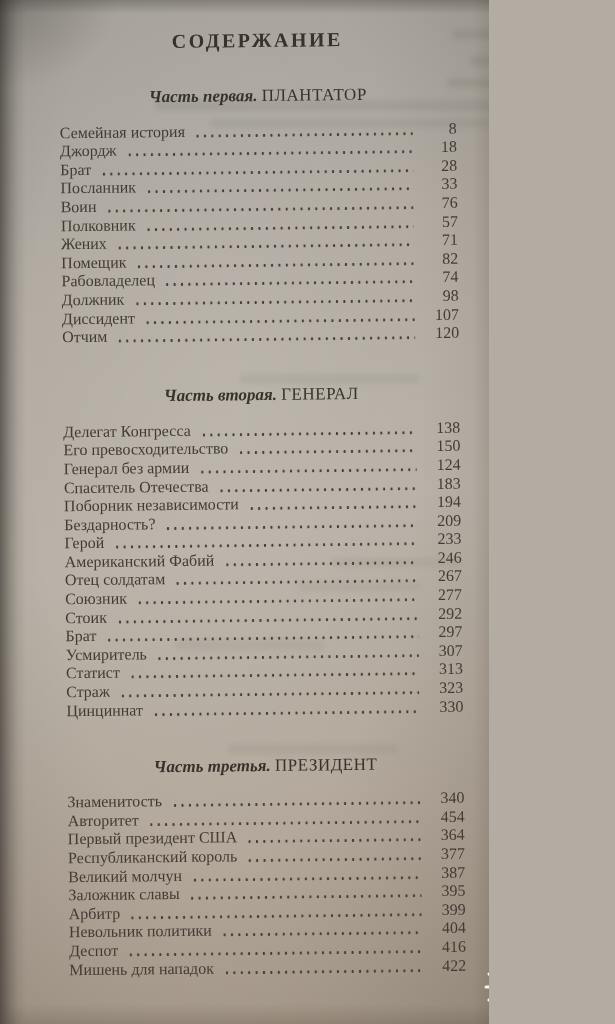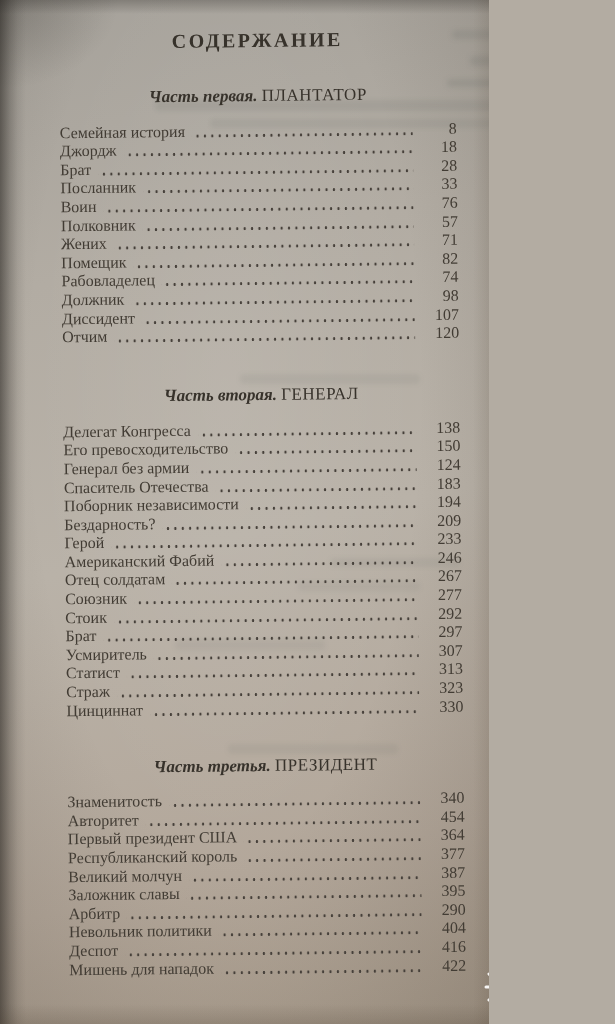--- a/index.html
+++ b/index.html
@@ -367,21 +367,21 @@
 
   <div class="row">
     <span class="t">Заложник славы</span>
     <span class="leader"></span>
     <span class="n">395</span>
   </div>
 
   <div class="row">
     <span class="t">Арбитр</span>
     <span class="leader"></span>
-    <span class="n">290</span>
+    <span class="n">399</span>
   </div>
 
   <div class="row">
     <span class="t">Невольник политики</span>
     <span class="leader"></span>
     <span class="n">404</span>
   </div>
 
   <div class="row">
     <span class="t">Деспот</span>

